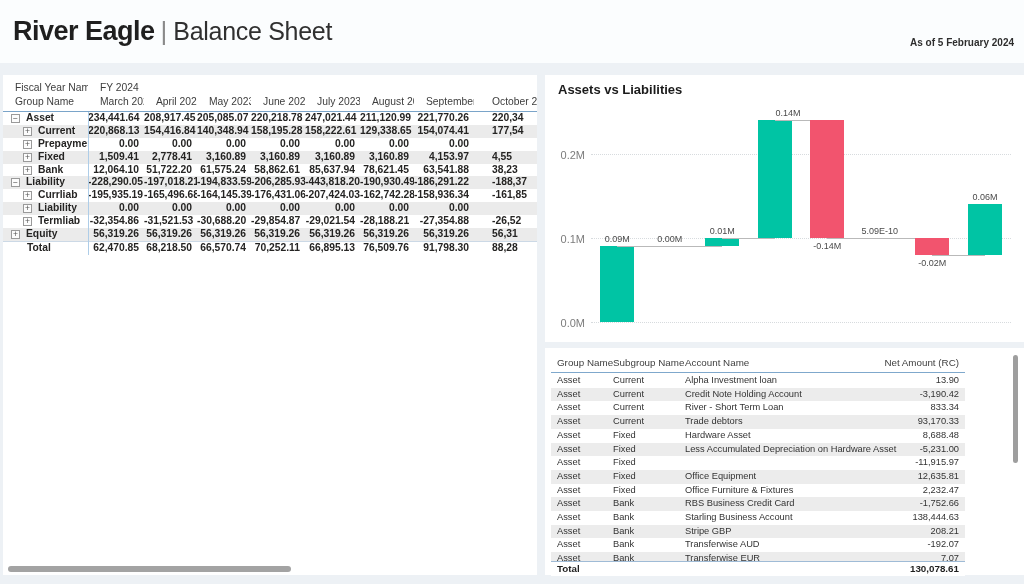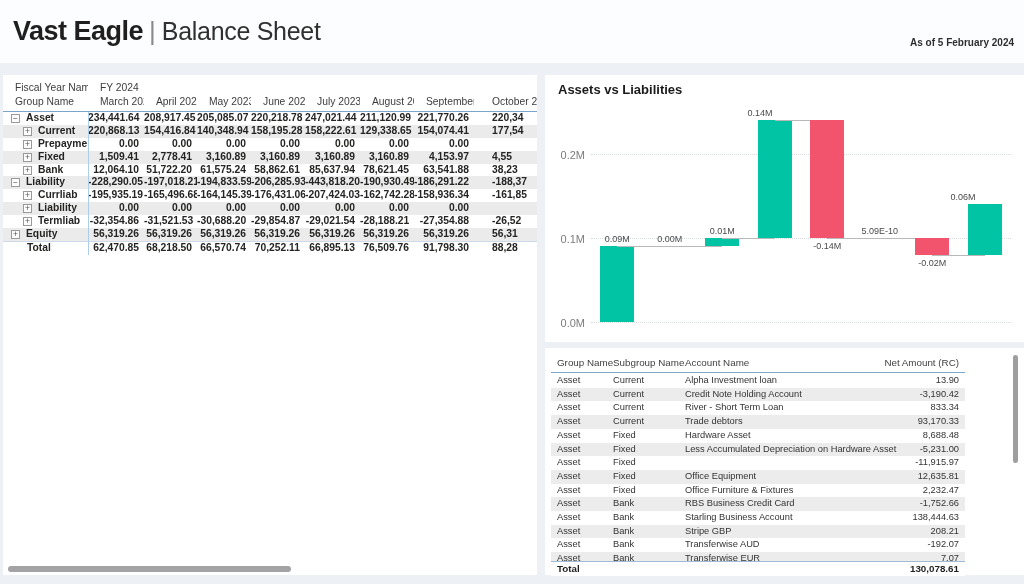--- a/index.html
+++ b/index.html
@@ -59,21 +59,21 @@
   .t-underline{position:absolute;left:6px;top:24px;width:414px;border-top:1px solid #7fa8cc;}
   .t-total{position:absolute;left:6px;top:213px;width:414px;height:14px;line-height:14px;
            background:#ffffff;border-top:1px solid #9fbbd6;font-size:9.8px;font-weight:700;color:#1f1f1f;}
   .vscroll{position:absolute;right:6px;top:7px;width:5px;height:108px;border-radius:3px;background:#9e9e9e;}
 </style>
 </head>
 <body>
 
 <div class="header">
   <div class="title-line">
-    <span class="brand">Vast Eagle</span><span class="tsep">|</span><span class="ttitle">Balance Sheet</span>
+    <span class="brand">River Eagle</span><span class="tsep">|</span><span class="ttitle">Balance Sheet</span>
   </div>
   <div class="asof">As of 5 February 2024</div>
 </div>
 
 <div class="card" id="card-matrix">
   <div style="padding-top:6px;">
     <div class="m-row m-head">
       <div class="mh">Fiscal Year Name</div>
       <div class="mh fy-span">FY 2024</div>
     </div>
@@ -264,35 +264,35 @@
       <div class="xlab" style="left: 0px;">Current</div>
       <div class="conn" style="left: 78.75px; width: 52.5px; top: 134.4px;"></div>
       <div class="bar-lab" style="left: 48.75px; top: 122.4px;">0.00M</div>
       <div class="xlab" style="left: 52.5px;">Prepayment</div>
       <div class="bar" style="left: 114.25px; top: 126px; height: 8.4px; background: rgb(0, 196, 164);"></div>
       <div class="conn" style="left: 131.25px; width: 52.5px; top: 126px;"></div>
       <div class="bar-lab" style="left: 101.25px; top: 114px;">0.01M</div>
       <div class="xlab" style="left: 105px;">Fixed</div>
       <div class="bar" style="left: 166.75px; top: 8.4px; height: 117.6px; background: rgb(0, 196, 164);"></div>
       <div class="conn" style="left: 183.75px; width: 52.5px; top: 8.4px;"></div>
-      <div class="bar-lab" style="left: 139px; top: -3.6px;">0.14M</div>
+      <div class="bar-lab" style="left: 167px; top: -3.6px;">0.14M</div>
       <div class="xlab" style="left: 157.5px;">Bank</div>
       <div class="bar" style="left: 219.25px; top: 8.4px; height: 117.6px; background: rgb(242, 84, 110);"></div>
       <div class="conn" style="left: 236.25px; width: 52.5px; top: 126px;"></div>
       <div class="bar-lab" style="left: 206.25px; top: 129px;">-0.14M</div>
       <div class="xlab" style="left: 210px;">Currliab</div>
       <div class="conn" style="left: 288.75px; width: 52.5px; top: 126px;"></div>
       <div class="bar-lab" style="left: 258.75px; top: 114px;">5.09E-10</div>
       <div class="xlab" style="left: 262.5px;">Liability</div>
       <div class="bar" style="left: 324.25px; top: 126px; height: 16.8px; background: rgb(242, 84, 110);"></div>
       <div class="conn" style="left: 341.25px; width: 52.5px; top: 142.8px;"></div>
       <div class="bar-lab" style="left: 311.25px; top: 145.8px;">-0.02M</div>
       <div class="xlab" style="left: 315px;">Termliab</div>
       <div class="bar" style="left: 376.75px; top: 92.4px; height: 50.4px; background: rgb(0, 196, 164);"></div>
-      <div class="bar-lab" style="left: 342px; top: 80.4px; text-align: center;">0.06M</div>
+      <div class="bar-lab" style="left: 364px; top: 80.4px; text-align: center;">0.06M</div>
       <div class="xlab" style="left: 367.5px;">Equity</div>
     </div>
 </div>
 
 <div class="card" id="card-table">
   <div class="t-head">
     <span class="t-c c1">Group Name</span>
     <span class="t-c c2">Subgroup Name</span>
     <span class="t-c c3">Account Name</span>
     <span class="t-c c4">Net Amount (RC)</span>

